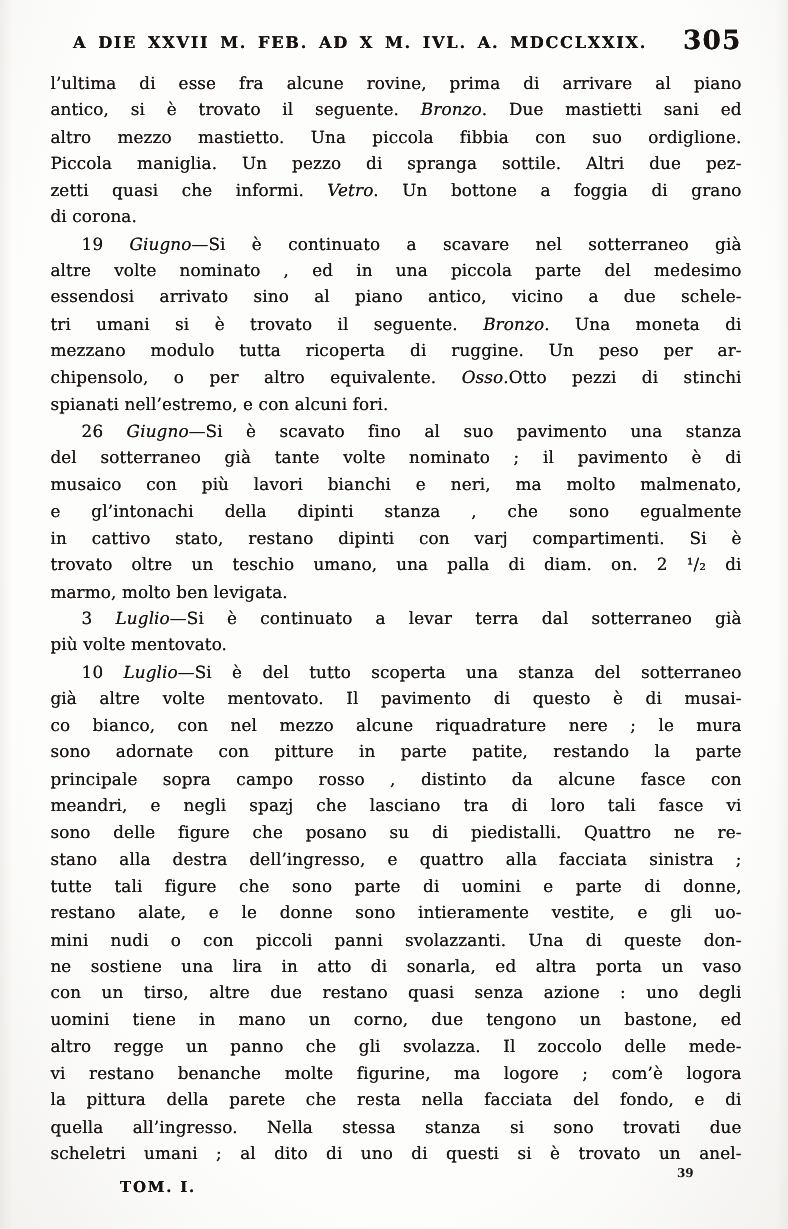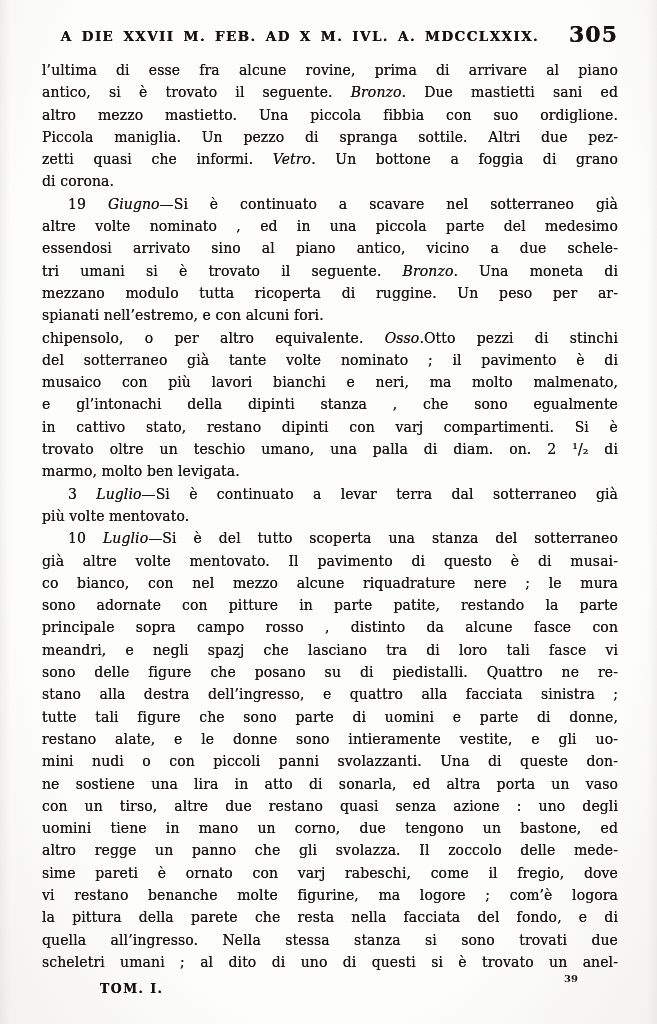--- a/index.html
+++ b/index.html
@@ -106,24 +106,25 @@
         <div class="line"><span>Piccola maniglia. Un pezzo di spranga sottile. Altri due pez-</span></div>
         <div class="line"><span>zetti quasi che informi. </span><em>Vetro</em><span>. Un bottone a foggia di grano</span></div>
         <div class="line no-fill"><span>di corona.</span></div>
       </div>
       <div>
         <div class="line indent"><span>19 </span><em>Giugno</em><span>—Si è continuato a scavare nel sotterraneo già</span></div>
         <div class="line"><span>altre volte nominato , ed in una piccola parte del medesimo</span></div>
         <div class="line"><span>essendosi arrivato sino al piano antico, vicino a due schele-</span></div>
         <div class="line"><span>tri umani si è trovato il seguente. </span><em>Bronzo</em><span>. Una moneta di</span></div>
         <div class="line"><span>mezzano modulo tutta ricoperta di ruggine. Un peso per ar-</span></div>
+        <div class="line"><span>chipensolo, o per altro equivalente. </span><em>Osso</em><span>.Otto pezzi di stinchi</span></div>
         <div class="line no-fill"><span>spianati nell’estremo, e con alcuni fori.</span></div>
-        <div class="line"><span>chipensolo, o per altro equivalente. </span><em>Osso</em><span>.Otto pezzi di stinchi</span></div>
       </div>
       <div>
+        <div class="line indent"><span>26 </span><em>Giugno</em><span>—Si è scavato fino al suo pavimento una stanza</span></div>
         <div class="line"><span>del sotterraneo già tante volte nominato ; il pavimento è di</span></div>
         <div class="line"><span>musaico con più lavori bianchi e neri, ma molto malmenato,</span></div>
         <div class="line"><span>e gl’intonachi della dipinti stanza , che sono egualmente</span></div>
         <div class="line"><span>in cattivo stato, restano dipinti con varj compartimenti. Si è</span></div>
         <div class="line"><span>trovato oltre un teschio umano, una palla di diam. on. 2 ¹/₂ di</span></div>
         <div class="line no-fill"><span>marmo, molto ben levigata.</span></div>
       </div>
       <div>
         <div class="line indent"><span>3 </span><em>Luglio</em><span>—Si è continuato a levar terra dal sotterraneo già</span></div>
         <div class="line no-fill"><span>più volte mentovato.</span></div>
@@ -137,21 +138,20 @@
         <div class="line"><span>meandri, e negli spazj che lasciano tra di loro tali fasce vi</span></div>
         <div class="line"><span>sono delle figure che posano su di piedistalli. Quattro ne re-</span></div>
         <div class="line"><span>stano alla destra dell’ingresso, e quattro alla facciata sinistra ;</span></div>
         <div class="line"><span>tutte tali figure che sono parte di uomini e parte di donne,</span></div>
         <div class="line"><span>restano alate, e le donne sono intieramente vestite, e gli uo-</span></div>
         <div class="line"><span>mini nudi o con piccoli panni svolazzanti. Una di queste don-</span></div>
         <div class="line"><span>ne sostiene una lira in atto di sonarla, ed altra porta un vaso</span></div>
         <div class="line"><span>con un tirso, altre due restano quasi senza azione : uno degli</span></div>
         <div class="line"><span>uomini tiene in mano un corno, due tengono un bastone, ed</span></div>
         <div class="line"><span>altro regge un panno che gli svolazza. Il zoccolo delle mede-</span></div>
-        <div class="line"><span>sime pareti è ornato con varj rabeschi, come il fregio, dove</span></div>
         <div class="line"><span>vi restano benanche molte figurine, ma logore ; com’è logora</span></div>
         <div class="line"><span>la pittura della parete che resta nella facciata del fondo, e di</span></div>
         <div class="line"><span>quella all’ingresso. Nella stessa stanza si sono trovati due</span></div>
         <div class="line"><span>scheletri umani ; al dito di uno di questi si è trovato un anel-</span></div>
       </div>
     </div>
 
   <div class="footer">
     <span class="tom">TOM. I.</span>
     <span class="sig">39</span>

